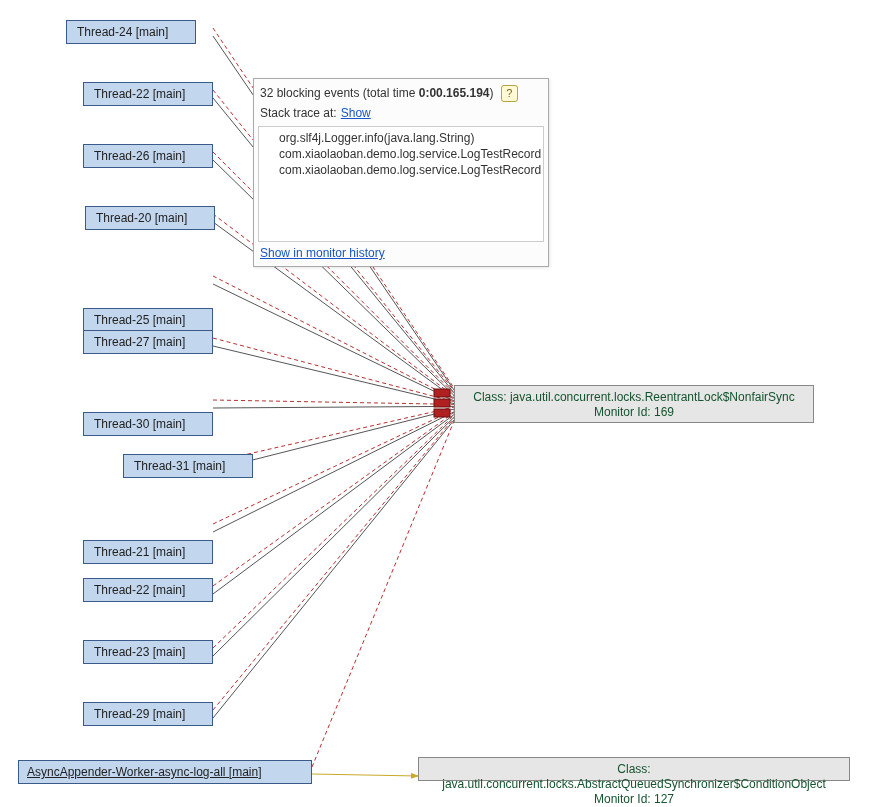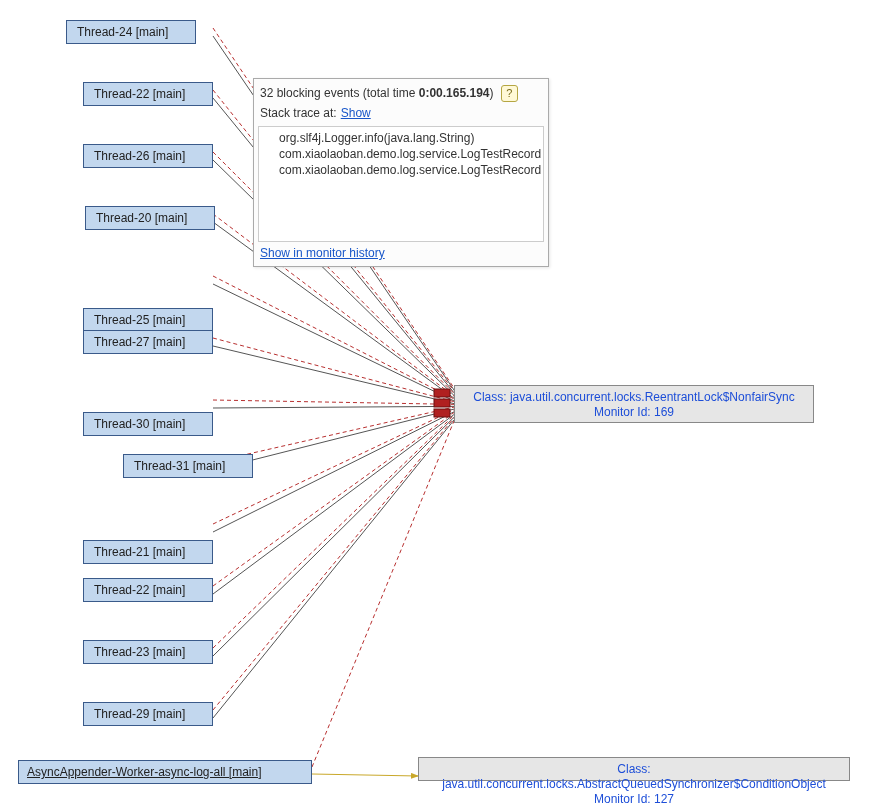--- a/index.html
+++ b/index.html
@@ -40,21 +40,21 @@
     line-height: 15px;
     white-space: nowrap;
     text-decoration: underline;
   }
   .monitor-box {
     position: absolute;
     background: #e6e6e6;
     border: 1px solid #888;
     padding: 4px 8px;
     font-size: 12px;
-    color: #1d4ed8;
+    color: #14532d;
     box-sizing: border-box;
     text-align: center;
     line-height: 15px;
   }
   .popup {
     position: absolute;
     background: #fcfcfc;
     border: 1px solid #aaa;
     box-shadow: 1px 1px 3px rgba(0,0,0,0.1);
     box-sizing: border-box;

